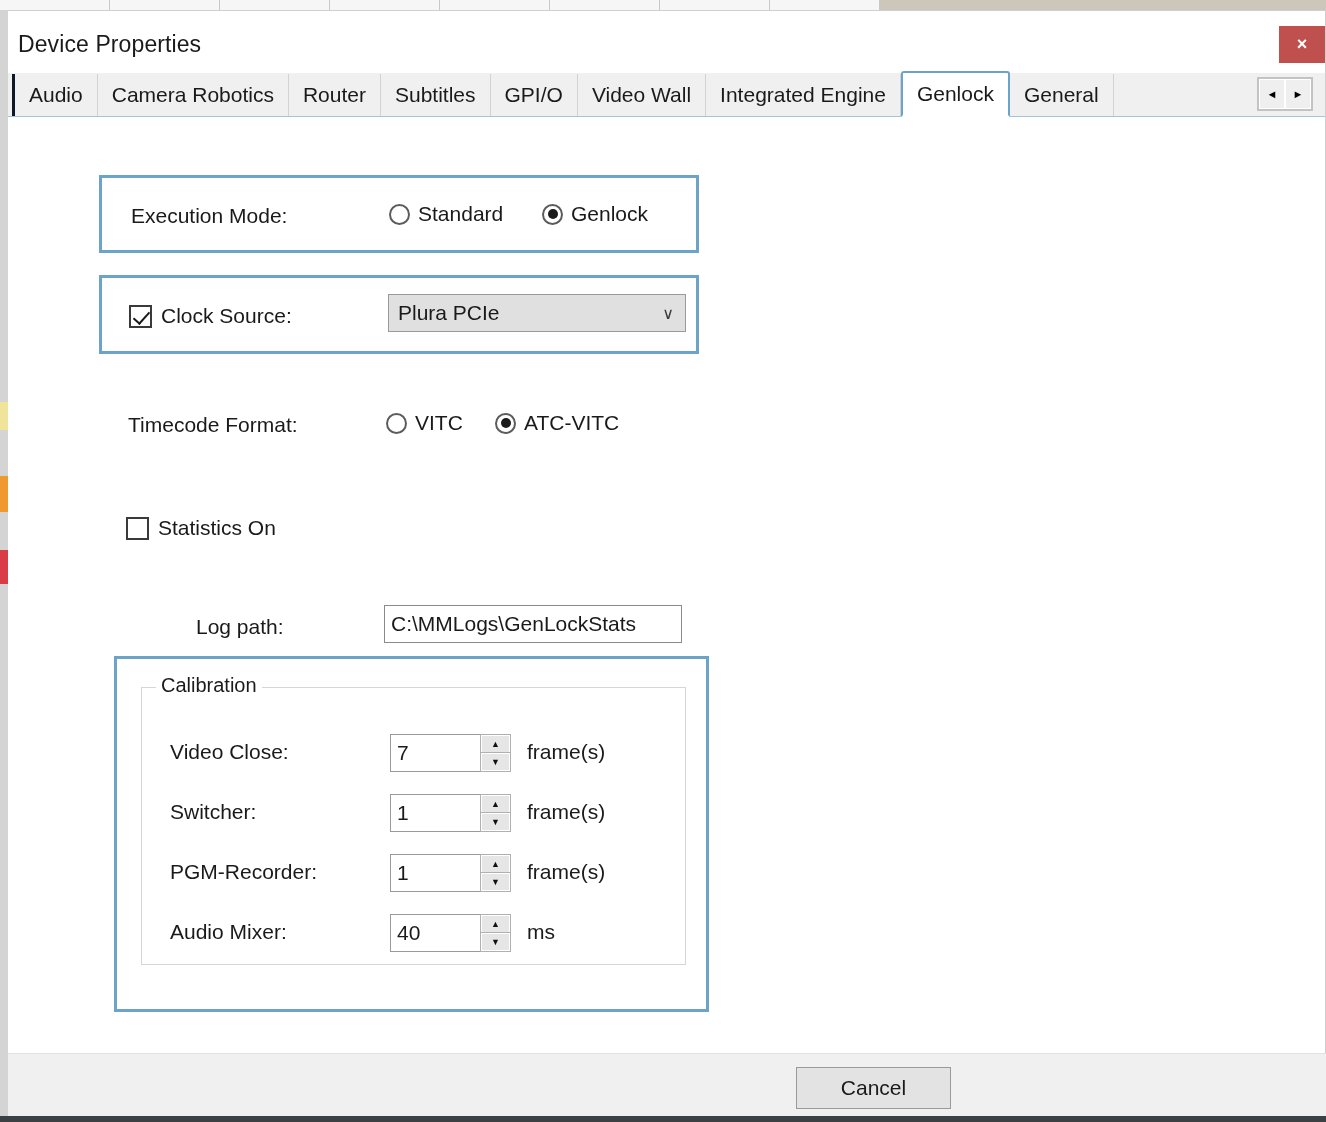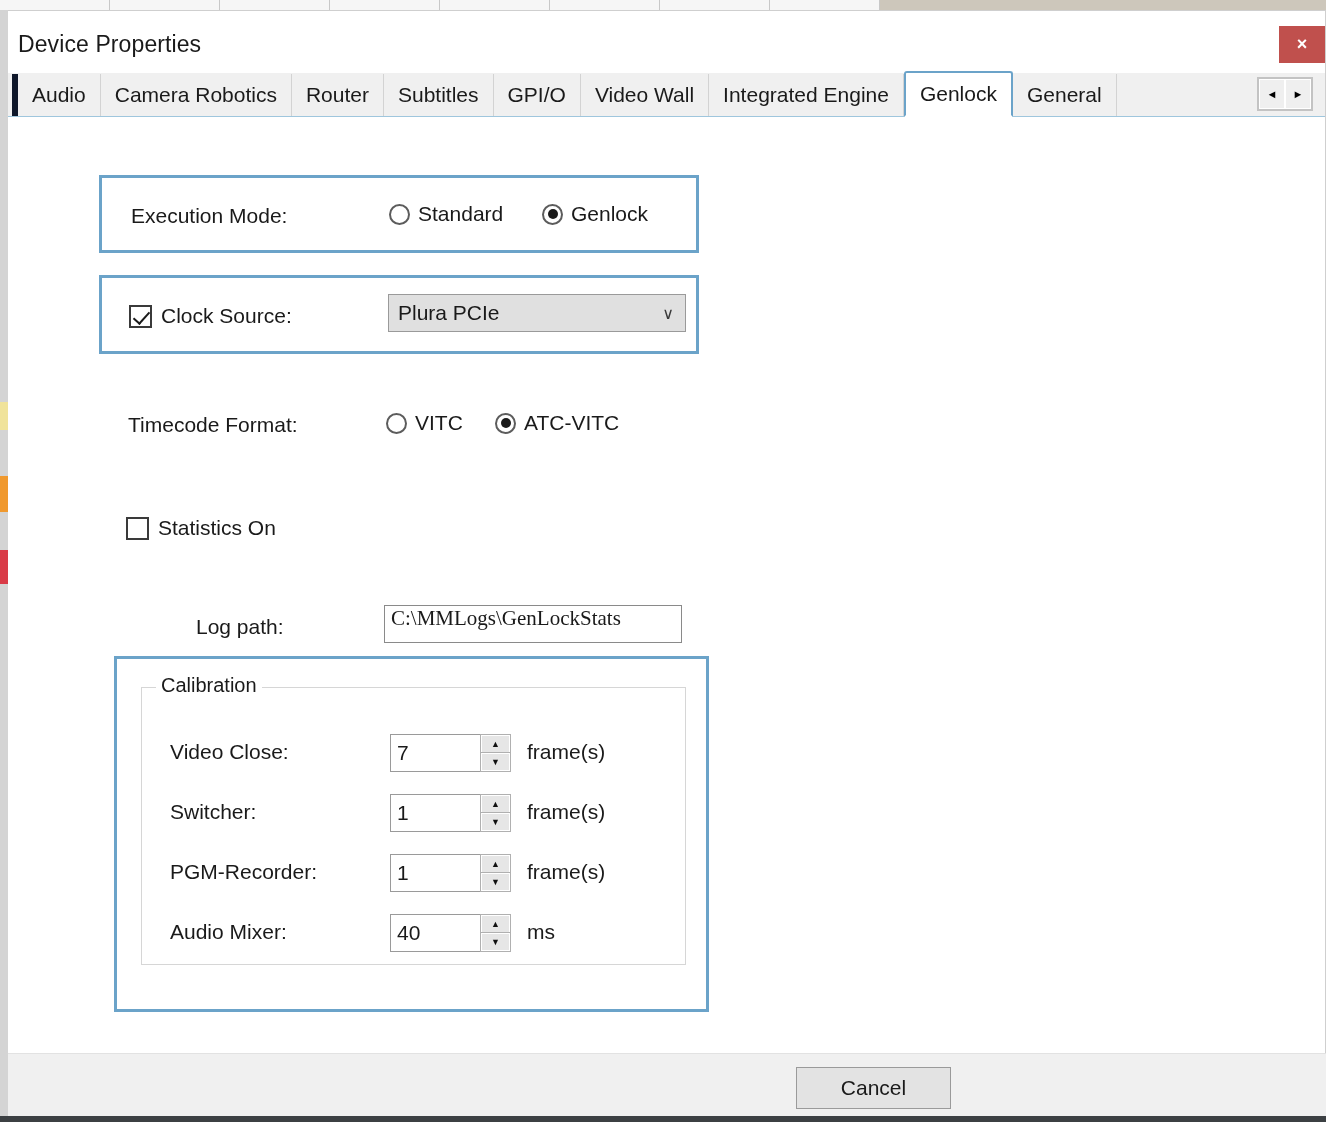--- a/index.html
+++ b/index.html
@@ -67,21 +67,21 @@
   }
   .tab {
     position: relative;
     height: 42px; padding: 0 14px;
     display: flex; align-items: center;
     font-size: 21px; color: #1a1a1a;
     background: #f0f0f0;
     border-right: 1px solid #d3d3d3;
     cursor: pointer; white-space: nowrap;
   }
-  .tab.first { border-left: 6px solid #0f172a; margin-left: 4px; }
+  .tab.first { border-left: 3px solid #0f172a; margin-left: 4px; }
   .tab.selected {
     background: #ffffff;
     border: 2px solid #6ba3c9;
     border-bottom: 2px solid #ffffff;
     height: 46px;
     margin-bottom: -1px;
     z-index: 4;
     border-radius: 3px 3px 0 0;
   }
   #tab-scroll {
@@ -159,21 +159,21 @@
   .dropdown .dval {
     flex: 1 1 auto; font-size: 21px; color: #1a1a1a; padding-left: 9px;
   }
   .dropdown .chev {
     width: 34px; text-align: center; font-size: 16px; color: #3a3a3a;
   }
 
   .textbox {
     position: absolute;
     background: #ffffff; border: 1px solid #8a8a8a;
-    display: flex; align-items: flex-start; font-family: Liberation Serif, serif;
+    display: flex; align-items: center;
   }
   .textbox .tval {
     font-size: 21px; color: #1a1a1a; padding-left: 6px;
   }
 
   
   #calib-outer { position: absolute; }
   #calib-group {
     position: absolute; left: 24px; top: 28px;
     width: 545px; height: 278px;

